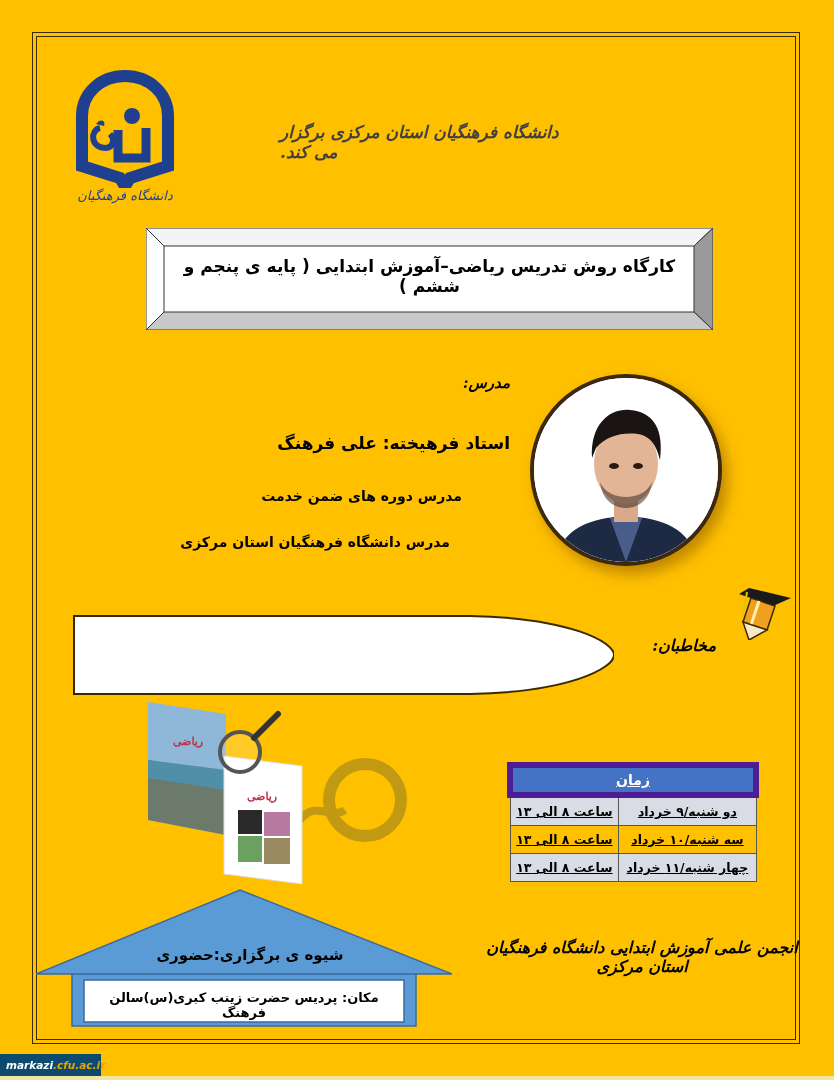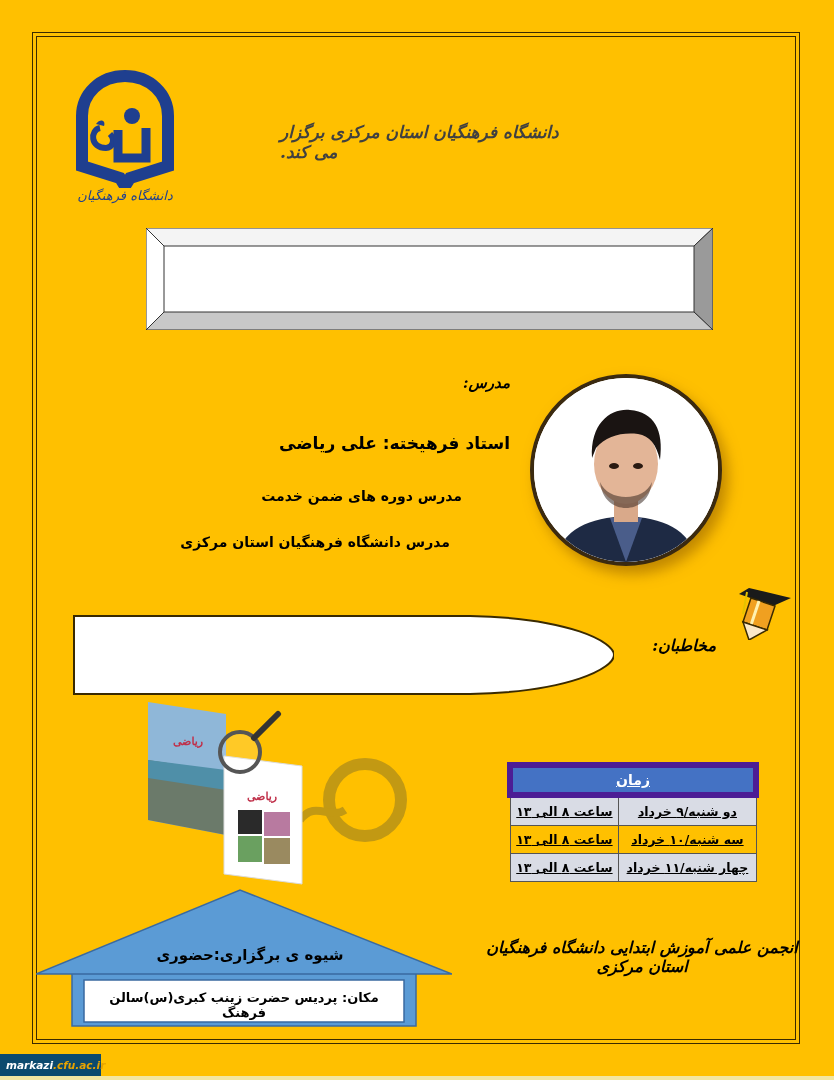--- a/index.html
+++ b/index.html
@@ -124,24 +124,25 @@
 <div class="abs header-line">دانشگاه فرهنگیان استان مرکزی برگزار می کند.</div>
 
 <div class="abs title-box">
   <svg width="567" height="102" viewBox="0 0 567 102" style="position:absolute;left:0;top:0">
     <polygon points="0,0 567,0 567,102 0,102" fill="#ffffff" stroke="#333" stroke-width="1.5"></polygon>
     <polygon points="0,0 567,0 548,18 18,18" fill="#f4f4f4" stroke="#333" stroke-width="1"></polygon>
     <polygon points="567,0 567,102 548,84 548,18" fill="#9a9a9a" stroke="#333" stroke-width="1"></polygon>
     <polygon points="0,102 567,102 548,84 18,84" fill="#c8c8c8" stroke="#333" stroke-width="1"></polygon>
     <polygon points="0,0 18,18 18,84 0,102" fill="#ffffff" stroke="#333" stroke-width="1"></polygon>
   </svg>
+  <div class="title-text">کارگاه روش تدریس ریاضی–آموزش ابتدایی ( پایه ی پنجم و ششم )</div>
 </div>
 
 <div class="abs lecturer-label">مدرس:</div>
-<div class="abs lecturer-name">استاد فرهیخته: علی ریاضی</div>
+<div class="abs lecturer-name">استاد فرهیخته: علی فرهنگ</div>
 <div class="abs lecturer-role1">مدرس دوره های ضمن خدمت</div>
 <div class="abs lecturer-role2">مدرس دانشگاه فرهنگیان استان مرکزی</div>
 
 <div class="abs photo-wrap">
   <div class="photo-circle">
     <svg width="184" height="184" viewBox="0 0 184 184">
       <rect width="184" height="184" fill="#ffffff"></rect>
       <path d="M20 184 C28 150 56 140 92 138 C128 140 156 150 164 184 Z" fill="#1e2a44"></path>
       <path d="M76 140 L92 184 L108 140 Z" fill="#4a5d8a"></path>
       <rect x="80" y="112" width="24" height="32" fill="#d9a98a"></rect>

